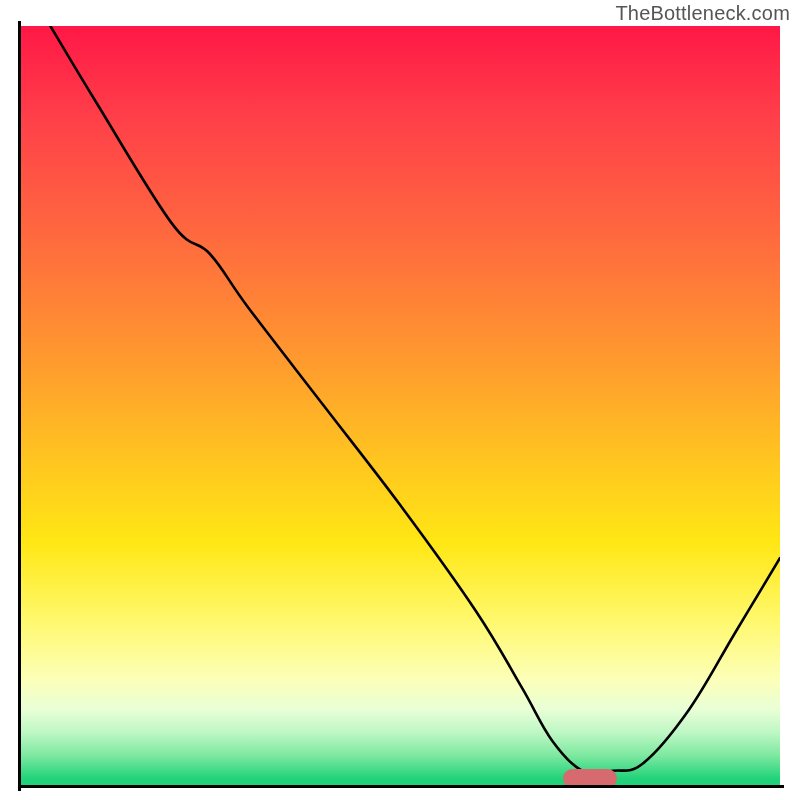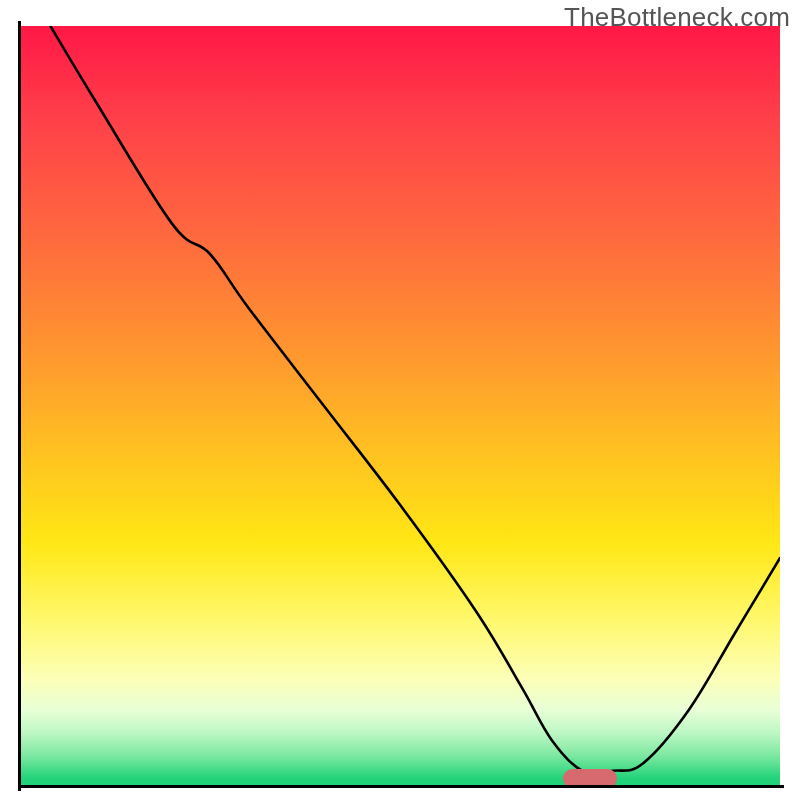--- a/index.html
+++ b/index.html
@@ -13,21 +13,21 @@
   .container {
     position: relative;
     width: 800px;
     height: 800px;
   }
   .watermark {
     position: absolute;
     top: 2px;
     right: 10px;
     color: #555555;
-    font-size: 26px;
+    font-size: 20px;
     font-weight: 400;
     letter-spacing: 0.2px;
   }
   .plot-area {
     position: absolute;
     left: 20px;
     top: 26px;
     width: 760px;
     height: 760px;
   }

